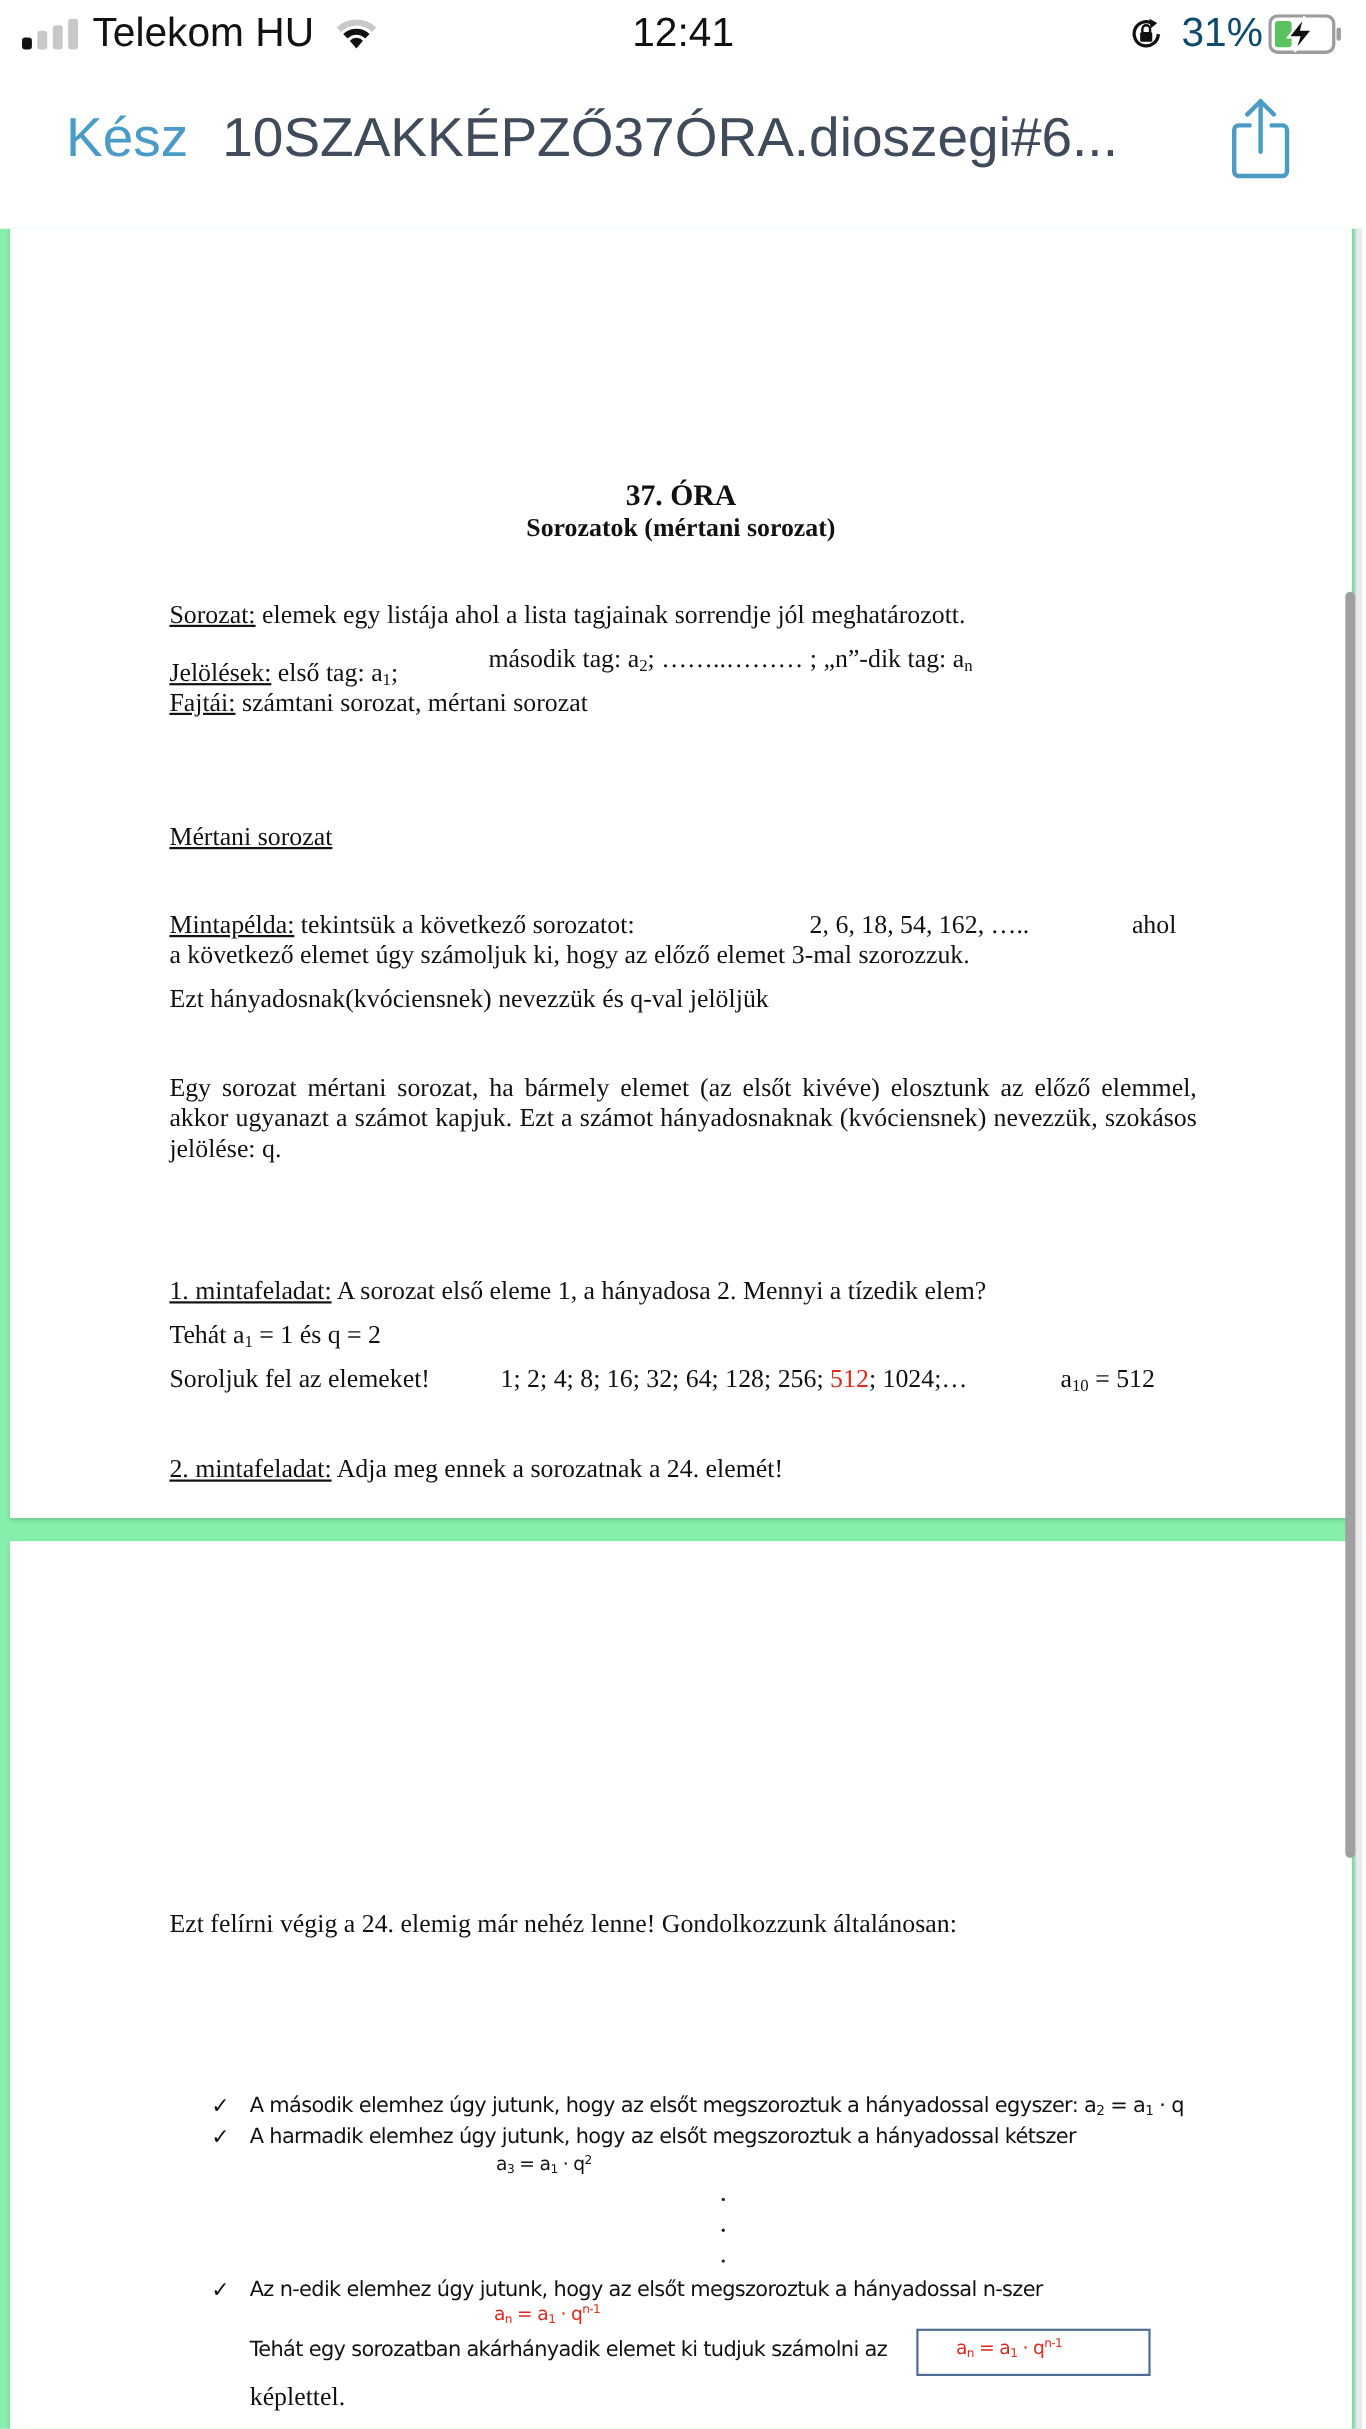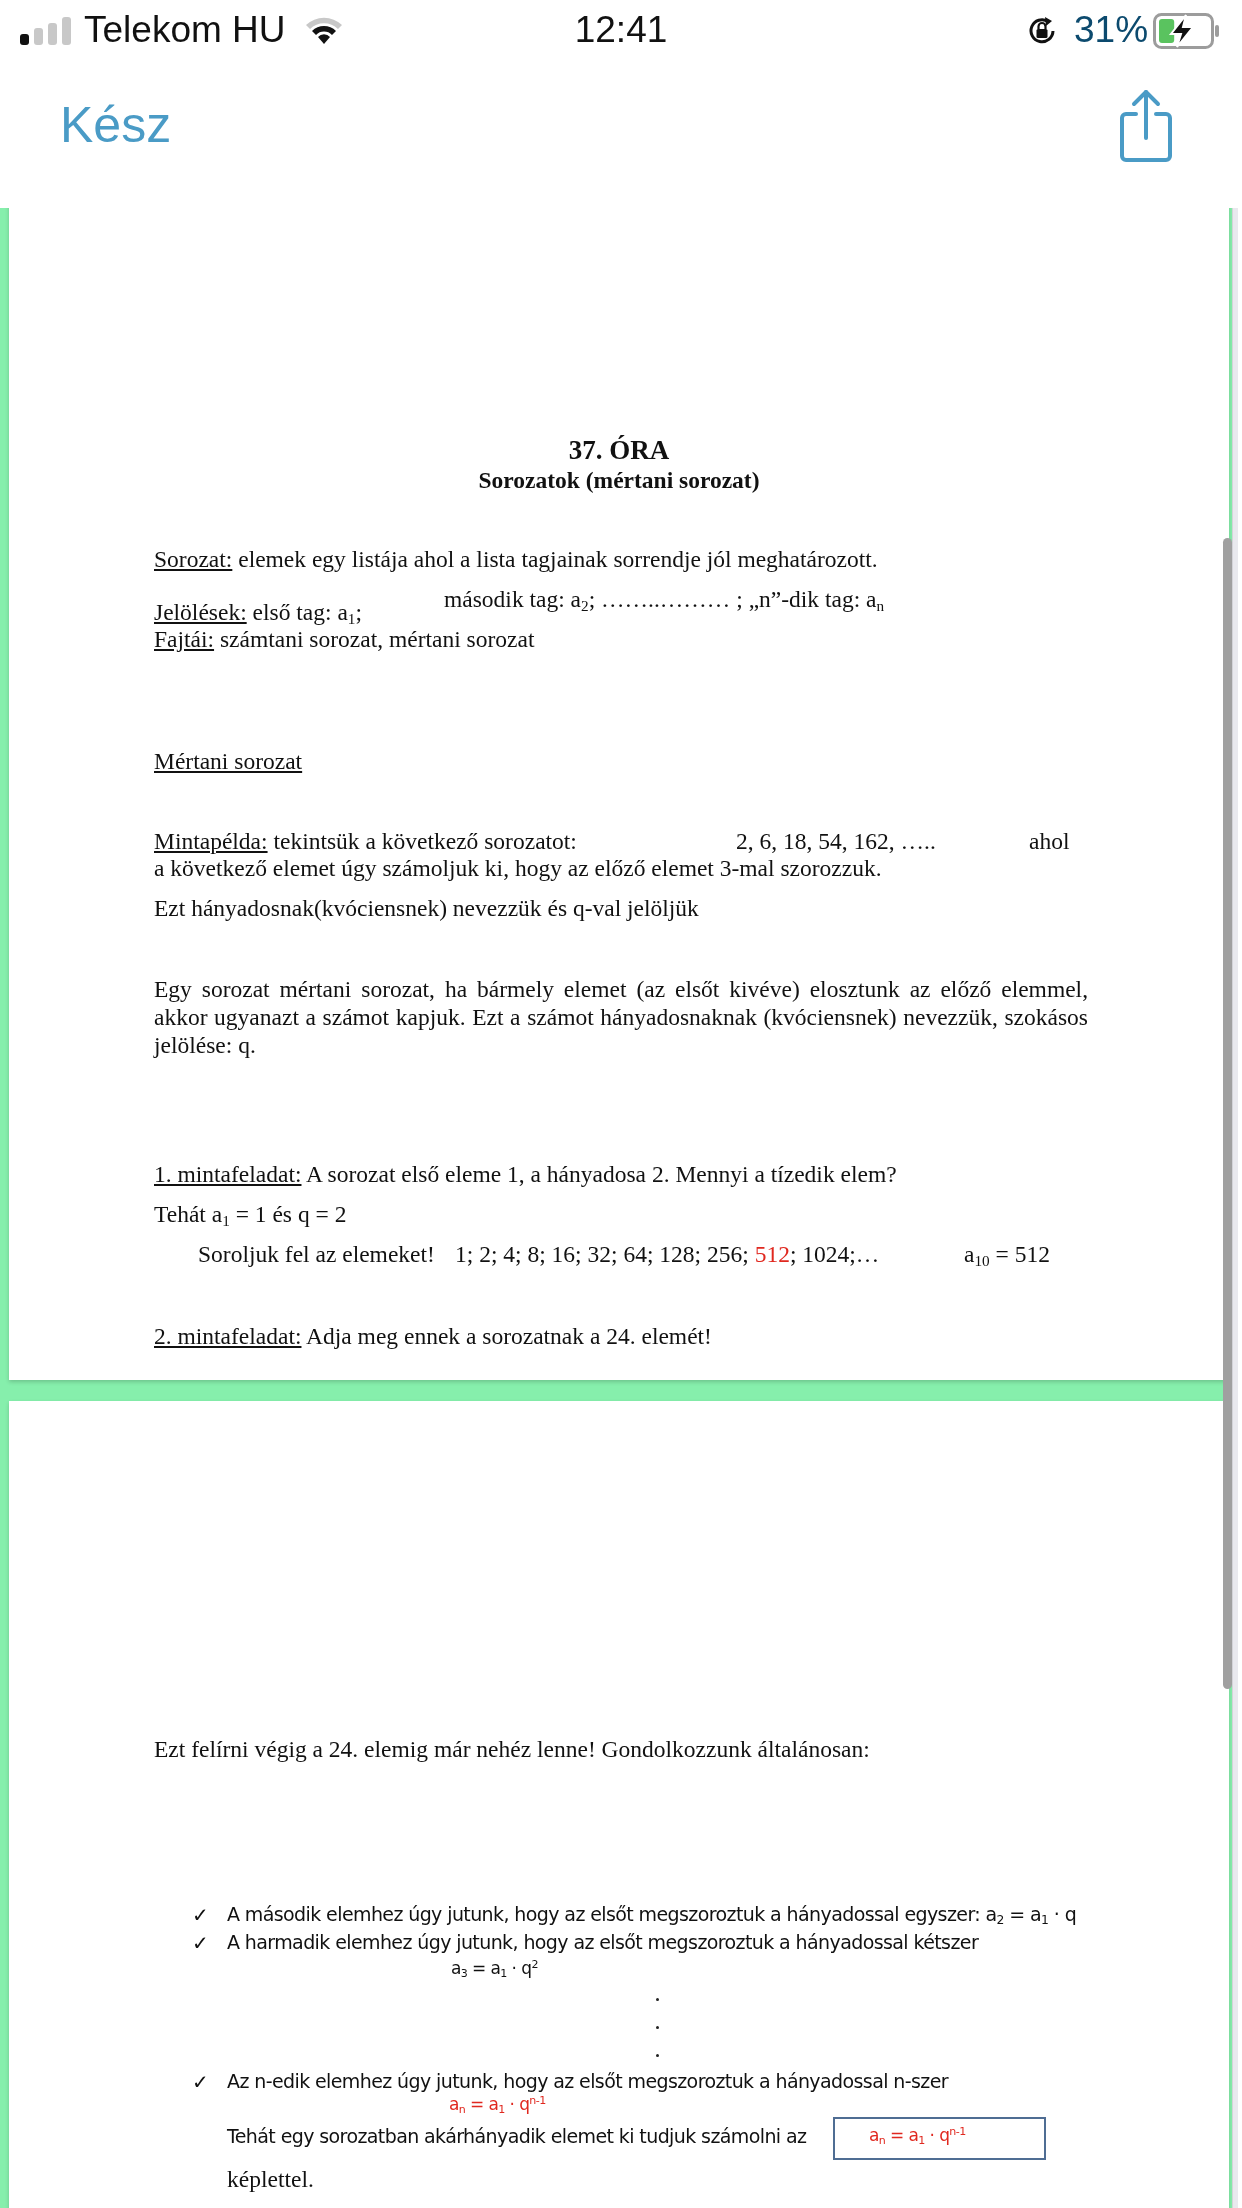--- a/index.html
+++ b/index.html
@@ -81,20 +81,21 @@
   <svg class="battery" viewBox="0 0 68 36">
     <rect x="1.5" y="1.5" width="58" height="33" rx="7" fill="none" stroke="#9c9c9c" stroke-width="3"></rect>
     <rect x="62" y="12" width="4" height="12" rx="2" fill="#9c9c9c"></rect>
     <rect id="battery-fill" x="6" y="6" width="15.2" height="24" rx="3" fill="#5ac35f"></rect>
     <path d="M33 2 L18 21 H28 L24 34 L40 14 H30 Z" fill="#111" stroke="#fff" stroke-width="2"></path>
   </svg>
 </div>
 
 <div class="navbar">
   <div class="done-btn">Kész</div>
+  <div class="doc-title">10SZAKKÉPZŐ37ÓRA.dioszegi#6...</div>
   <svg class="share-btn" viewBox="0 0 64 76">
     <path d="M22 26 H12 A4 4 0 0 0 8 30 V68 A4 4 0 0 0 12 72 H52 A4 4 0 0 0 56 68 V30 A4 4 0 0 0 52 26 H42" fill="none" stroke="#4a9bc6" stroke-width="4" stroke-linecap="round"></path>
     <path d="M32 4 V50" stroke="#4a9bc6" stroke-width="4" stroke-linecap="round"></path>
     <path d="M20 16 L32 4 L44 16" fill="none" stroke="#4a9bc6" stroke-width="4" stroke-linecap="round" stroke-linejoin="round"></path>
   </svg>
 </div>
 
 <div class="viewport doc">
 
   <div class="page page1">
@@ -129,21 +130,21 @@
     <div class="abs justify" style="left:145px;top:807px;line-height:28px;">
       <span>Egy sorozat </span><span class="b">mértani sorozat</span><span>, ha bármely elemet (az elsőt kivéve) elosztunk az előző elemmel, akkor ugyanazt a számot kapjuk. Ezt a számot </span><span class="b">hányadosnaknak (kvóciensnek)</span><span> nevezzük, szokásos jelölése: </span><span class="b">q</span><span>.</span>
     </div>
 
     <div class="abs" style="left:145px;top:993px;">
       <span class="b u">1. mintafeladat:</span><span> A sorozat első eleme 1, a hányadosa 2. Mennyi a tízedik elem?</span>
     </div>
     <div class="abs" style="left:145px;top:1033px;">
       <span>Tehát a</span><sub>1</sub><span> = 1 és q = 2</span>
     </div>
-    <div class="abs" style="left:145px;top:1073px;margin-left:44px;">Soroljuk fel az elemeket!</div>
+    <div class="abs" style="left:145px;top:1073px;">Soroljuk fel az elemeket!</div>
     <div class="abs" style="left:446px;top:1073px;">
       <span>1; 2; 4; 8; 16; 32; 64; 128; 256; </span><span class="red">512</span><span>; 1024;…</span>
     </div>
     <div class="abs" style="left:955px;top:1073px;">
       <span>a</span><sub>10</sub><span> = 512</span>
     </div>
 
     <div class="abs" style="left:145px;top:1155px;">
       <span class="b u">2. mintafeladat:</span><span> Adja meg ennek a sorozatnak a 24. elemét!</span>
     </div>

